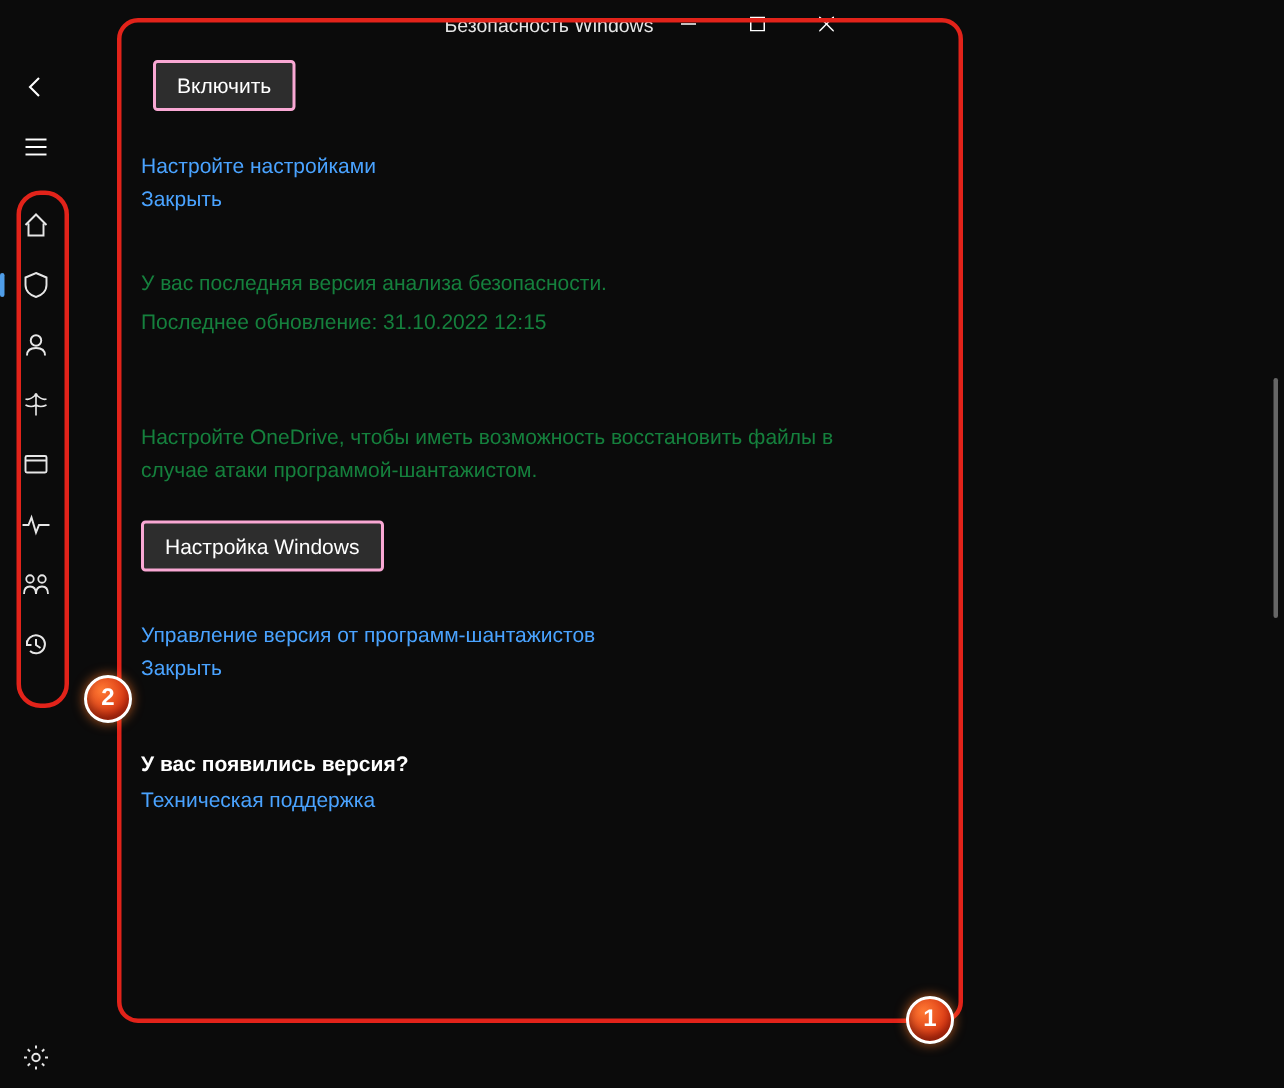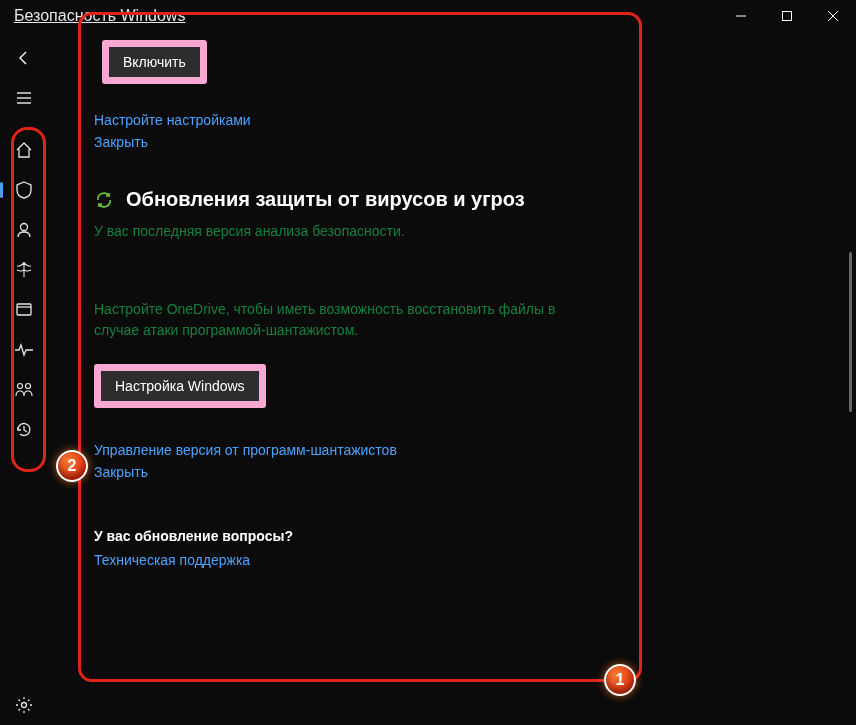--- a/index.html
+++ b/index.html
@@ -9,25 +9,24 @@
     font-family: "Segoe UI", Arial, sans-serif;
     color: #ffffff;
     font-size: 14px;
     display: flex;
     flex-direction: column;
   }
   .titlebar {
     height: 32px;
     display: flex;
     align-items: center;
-    justify-content: space-between;
+    justify-content: center;
     padding: 0 0 0 14px;
-    font-size: 16px;
+    font-size: 13px;
     color: #e6e6e6;
-    text-decoration: underline;
   }
   .titlebar-controls { display: flex; }
   .tb-btn {
     width: 46px; height: 32px;
     display: flex; align-items: center; justify-content: center;
     color: #ffffff;
   }
   .content-row {
     flex: 1;
     display: flex;
@@ -85,21 +84,21 @@
     top: 12px;
     width: 564px;
     height: 670px;
     border: 3px solid #e2231a;
     border-radius: 14px;
     pointer-events: none;
     z-index: 5;
   }
   .btn {
     background: #2d2d2d;
-    border: 7px solid #f9a8d4;
+    border: 2px solid #f9a8d4;
     color: #ffffff;
     padding: 7px 14px;
     font-size: 14px;
     display: inline-block;
     border-radius: 3px;
   }
   .link { color: #4aa3ff; text-decoration: none; display: block; margin: 6px 0; }
   .section { margin-top: 38px; }
   .section-title {
     font-size: 20px;
@@ -230,46 +229,36 @@
 
   <div class="main">
     <div class="top-block">
       <div class="btn" style="margin-left:8px">Включить</div>
       <div style="height:22px"></div>
       <a class="link">Настройте настройками</a>
       <a class="link">Закрыть</a>
     </div>
 
     <div class="section">
-      <div class="section-title">
-        <span class="ico">
-          <svg width="18" height="18" viewBox="0 0 18 18">
-            <path d="M3 9 A6 6 0 0 1 14 5" fill="none" stroke="#6cc644" stroke-width="1.6"></path>
-            <path d="M15 9 A6 6 0 0 1 4 13" fill="none" stroke="#6cc644" stroke-width="1.6"></path>
-            <path d="M14 2 V5 H11" fill="none" stroke="#6cc644" stroke-width="1.6"></path>
-            <path d="M4 16 V13 H7" fill="none" stroke="#6cc644" stroke-width="1.6"></path>
-          </svg>
-        </span>
-        <span>Обновления защиты от вирусов и угроз</span>
-      </div>
       <div class="section-desc">У вас последняя версия анализа безопасности.</div>
+      <div class="section-desc">Последнее обновление: 31.10.2022 12:15</div>
       <div style="height:14px"></div>
     </div>
 
     <div class="section">
       <div class="section-desc" style="max-width:490px">Настройте OneDrive, чтобы иметь возможность восстановить файлы в случае атаки программой-шантажистом.</div>
       <div style="height:18px"></div>
       <div class="btn">Настройка Windows</div>
       <div style="height:28px"></div>
       <a class="link">Управление версия от программ-шантажистов</a>
       <a class="link">Закрыть</a>
     </div>
 
     <div class="question-block">
-      <div class="question-title">У вас обновление вопросы?</div>
+      <div class="question-title">У вас появились версия?</div>
       <a class="link">Техническая поддержка</a>
     </div>
 
     <div class="scroll-track"></div>
   </div>
 </div>
 
 <div class="content-highlight"></div>
 <div class="callout c1">1</div>
 <div class="callout c2">2</div>

